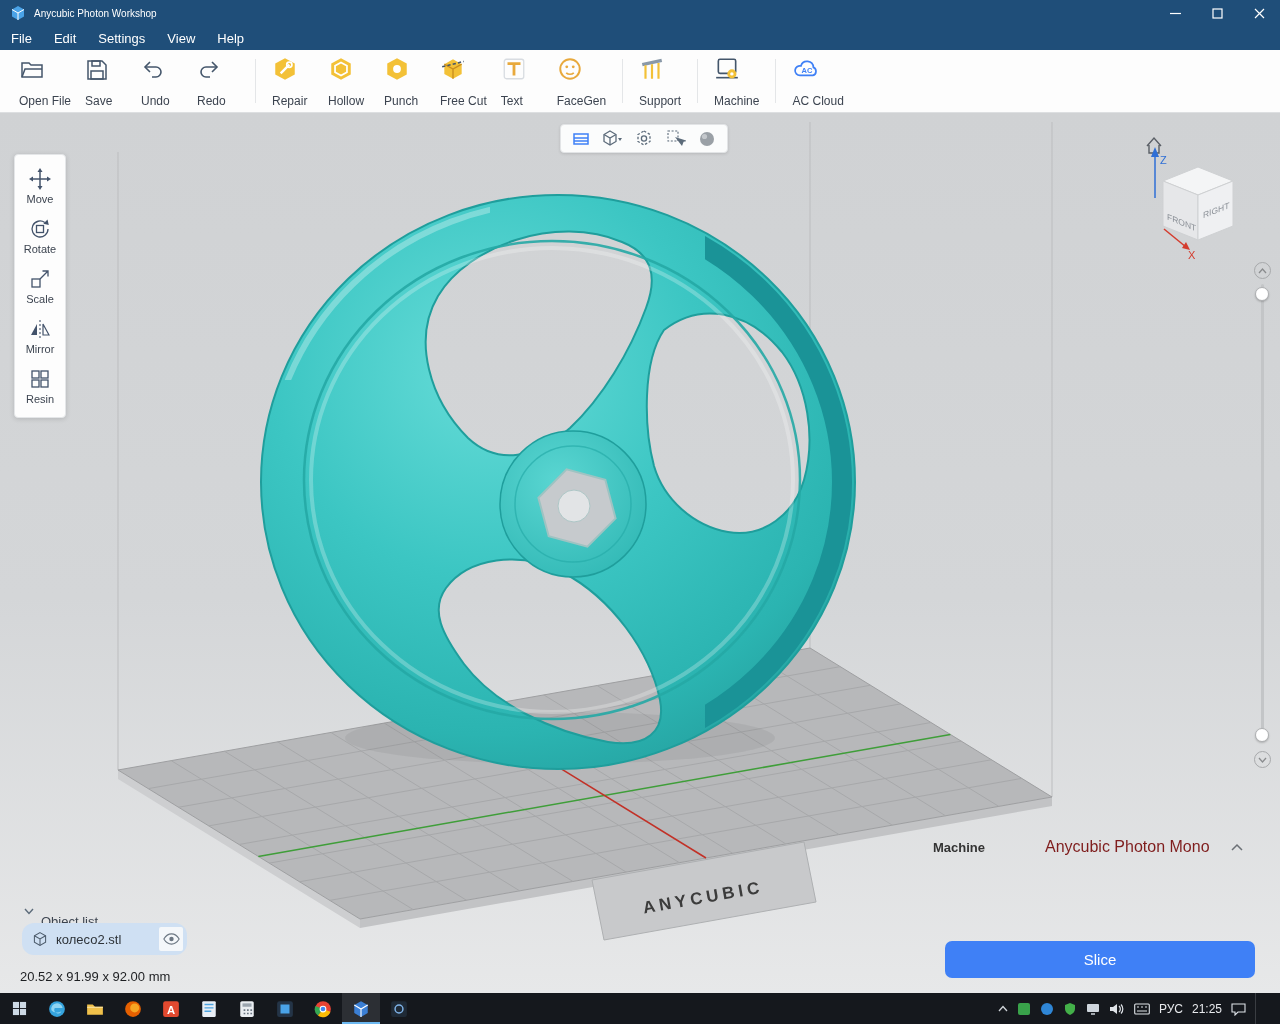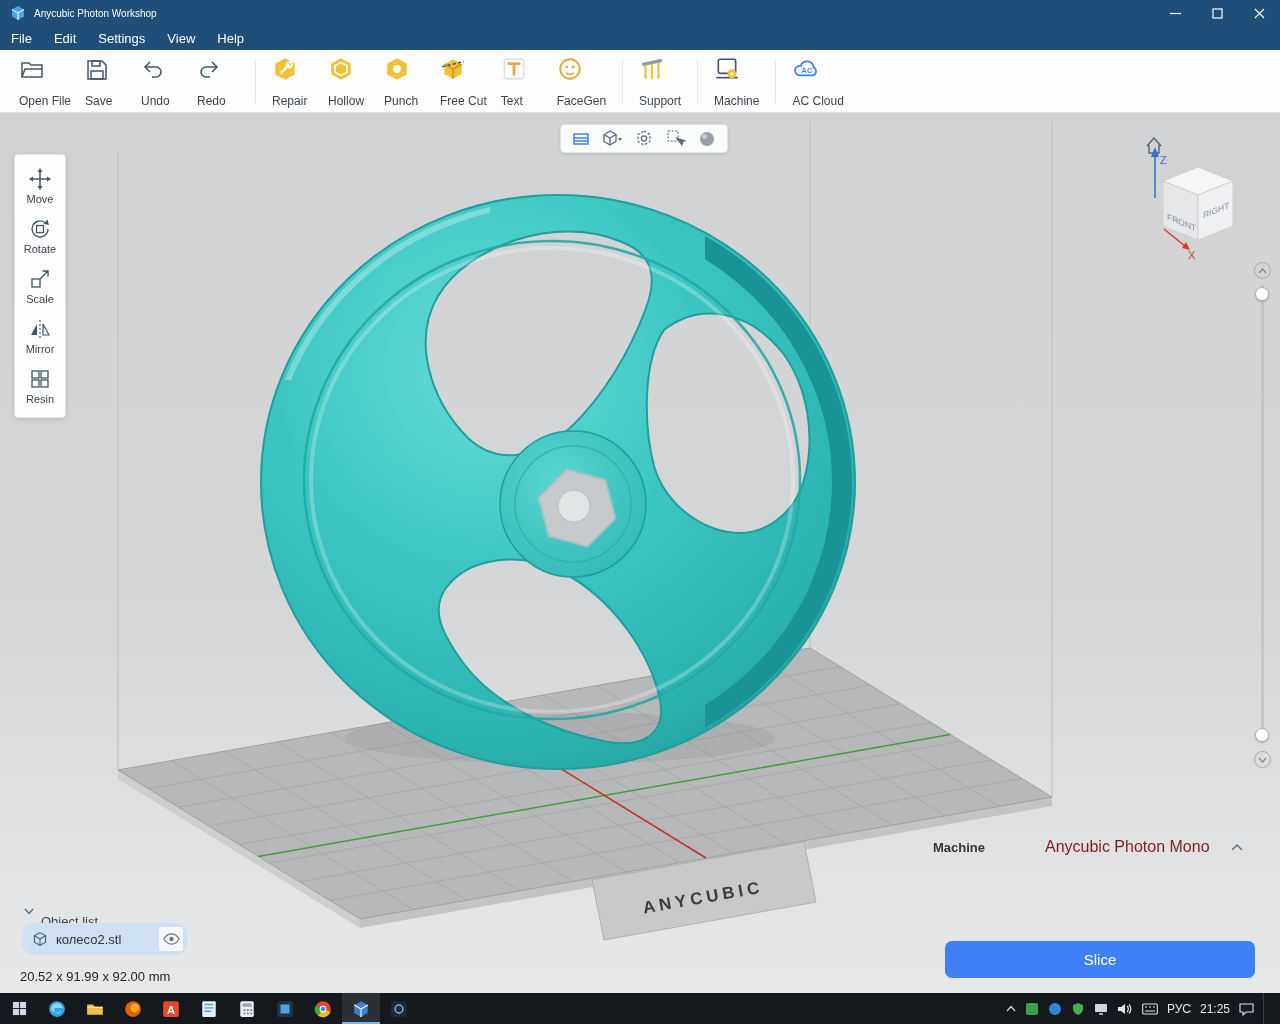--- a/index.html
+++ b/index.html
@@ -70,21 +70,21 @@
   .objlist-name { font-size:13px; color:#2e3338; margin-left:8px; flex:1; }
   .eye-box { width:24px; height:24px; background:#f4f7fa; border-radius:2px;
     display:flex; align-items:center; justify-content:center; }
   .dims { position:absolute; left:20px; top:969px; font-size:13px; color:#1d1f22; }
 
   
   .taskbar { position:absolute; left:0; top:993px; width:1280px; height:31px;
     background:#15181d; display:flex; align-items:center; color:#e8eaed; }
   .tb-app { width:38px; height:31px; display:flex; align-items:center; justify-content:center; }
   .tb-app.active { background:rgba(255,255,255,.10); box-shadow:inset 0 -2px 0 #6cb8f0; }
-  .tray { margin-left:auto; display:flex; align-items:center; gap:9px; padding-right:12px; height:18px; }
+  .tray { margin-left:auto; display:flex; align-items:center; gap:9px; padding-right:20px; height:18px; }
   .tray-text { font-size:12px; color:#e8eaed; }
   .show-desktop { width:5px; height:31px; border-left:1px solid #3a3d42; }
 </style>
 </head>
 <body>
 
 <div id="app">
 
   <div class="titlebar">
     <svg class="app-icon" viewBox="0 0 16 16">

